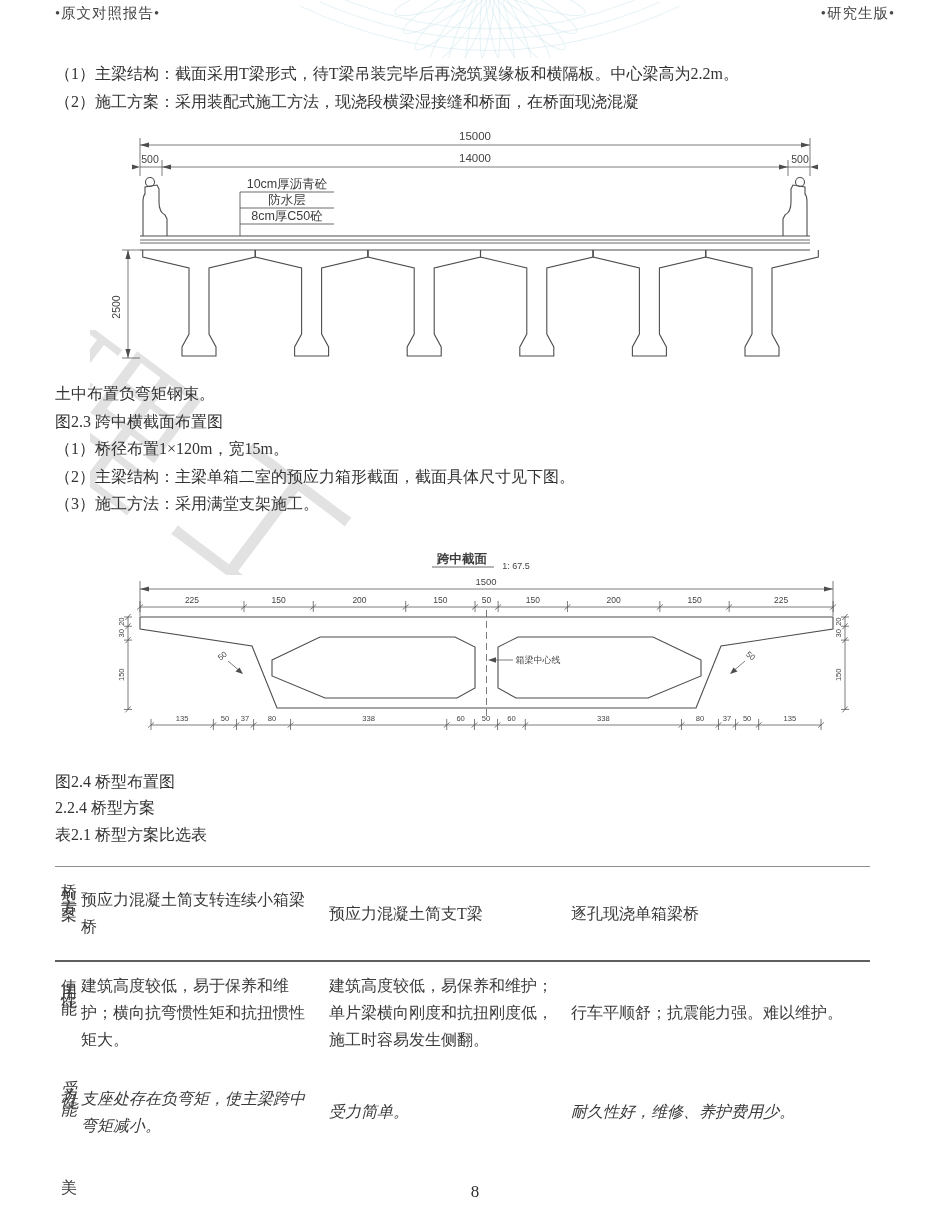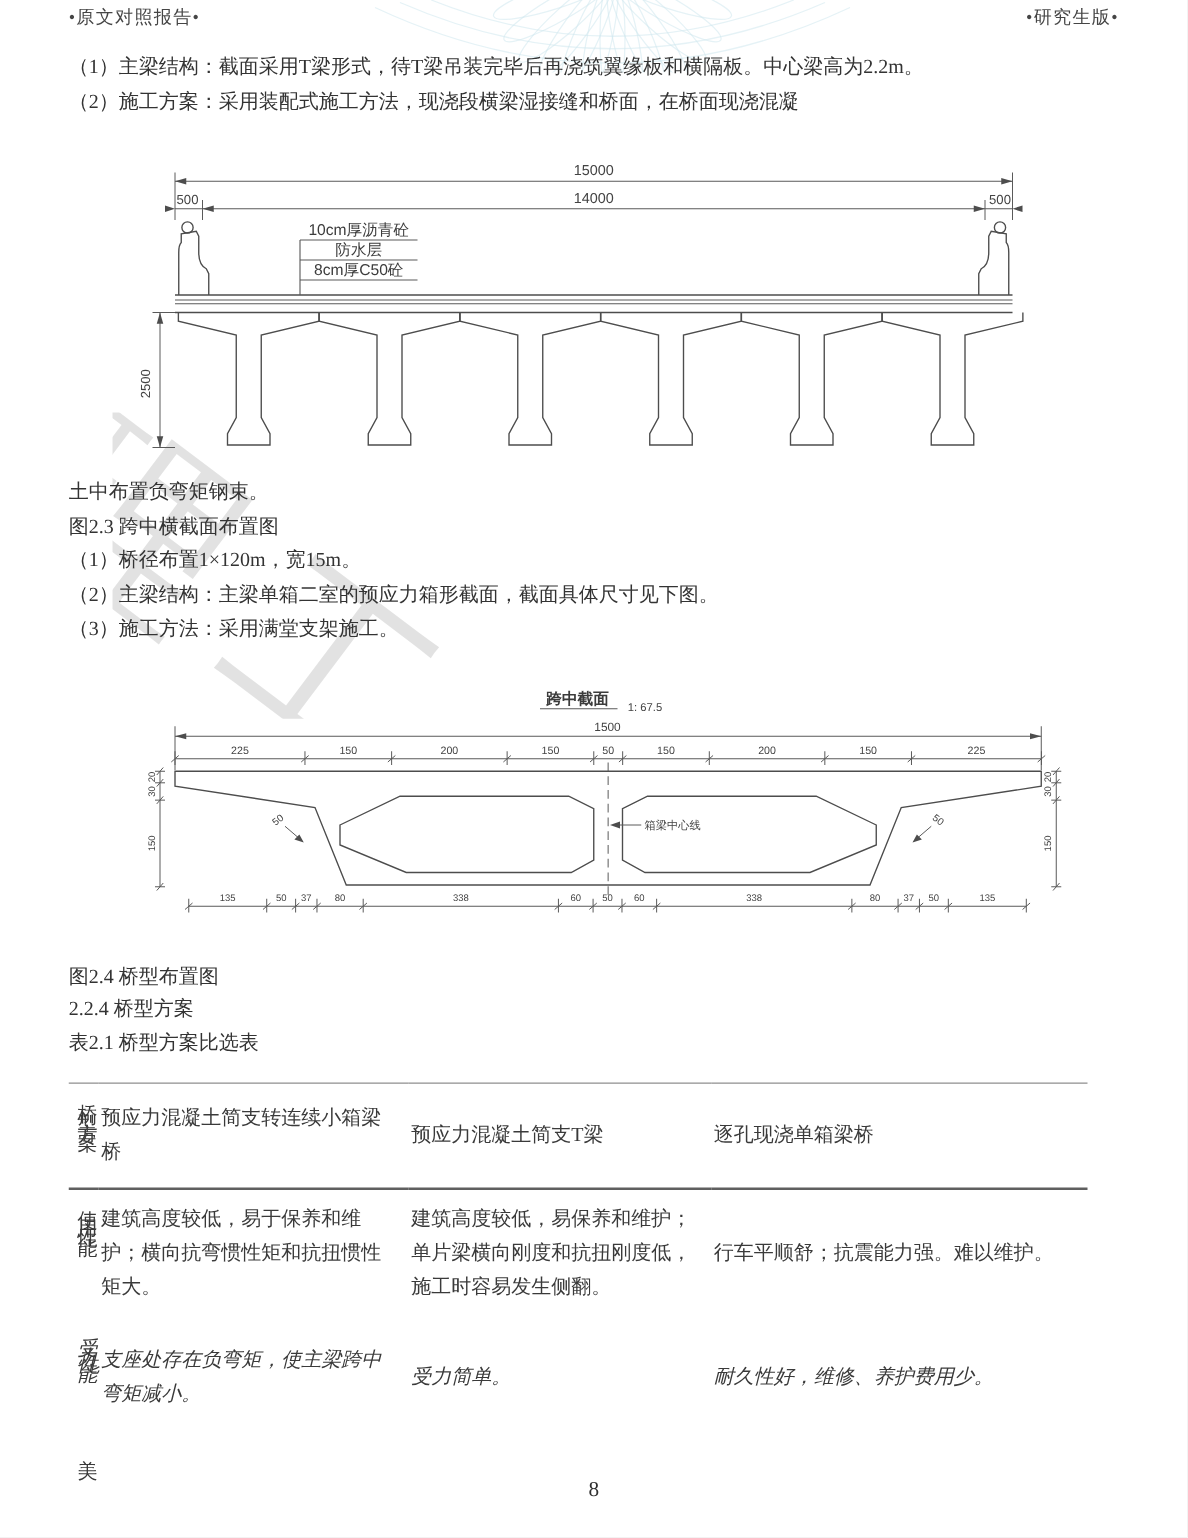--- a/index.html
+++ b/index.html
@@ -6,37 +6,37 @@
   .page{position:relative;width:950px;height:1230px;background:#ffffff;overflow:hidden;
         font-family:"Liberation Serif","DejaVu Serif",serif;color:#333;}
   .hdr{position:absolute;top:4px;font-size:14.5px;color:#454545;letter-spacing:1px;}
   .hdr-l{left:55px;} .hdr-r{right:55px;}
   .deco{position:absolute;left:290px;top:0;pointer-events:none;}
   .deco-p{fill:none;stroke:#cfe8ee;stroke-width:1;opacity:.55;}
   .wm-clip{position:absolute;left:90px;top:330px;width:580px;height:245px;overflow:hidden;pointer-events:none;z-index:0;}
   .wm{position:absolute;left:20px;top:-40px;font-size:155px;color:#c6c6c6;opacity:.5;
       transform:rotate(37deg);transform-origin:0 0;letter-spacing:38px;white-space:nowrap;}
   .para{position:absolute;left:55px;width:850px;font-size:16px;line-height:27.6px;z-index:1;}
-  .p-top{top:40px;} .p-mid{top:380px;} .p-bot{top:769px;line-height:26.3px;}
+  .p-top{top:60px;} .p-mid{top:380px;} .p-bot{top:769px;line-height:26.3px;}
   svg{position:absolute;z-index:1;}
   #diagram1{left:108px;top:116px;} #diagram2{left:118px;top:548px;}
   .ol{fill:none;stroke:#4d4d4d;stroke-width:1.1;}
   .thin{fill:none;stroke:#5a5a5a;stroke-width:.9;}
   .dl{stroke:#5a5a5a;stroke-width:.8;fill:none;}
   .ar{fill:#4d4d4d;stroke:none;}
   .dt{fill:#444;font-family:"Liberation Sans","DejaVu Sans",sans-serif;text-anchor:middle;}
   .lab-t{fill:#3c3c3c;font-family:"Liberation Sans","DejaVu Sans",sans-serif;text-anchor:middle;}
   .cl{stroke:#5a5a5a;stroke-width:.8;stroke-dasharray:7 4;fill:none;}
   table.cmp{position:absolute;left:55px;top:866px;width:815px;border-collapse:collapse;
             font-size:16px;z-index:1;border-top:1px solid #8f8f8f;color:#3a3a3a;}
   table.cmp td{vertical-align:middle;padding:4px 16px 4px 2px;line-height:27px;}
   table.cmp td.lab{writing-mode:vertical-rl;text-orientation:upright;letter-spacing:7px;
             vertical-align:top;padding:4px 0 0 0;width:20px;line-height:20px;}
   tr.r-head td{border-bottom:2px solid #5f5f5f;}
-  tr.r-head{height:84px;} tr.r2{height:102px;} tr.r3{height:98px;font-style:italic;} tr.r4{height:90px;}
+  tr.r-head{height:94px;} tr.r2{height:102px;} tr.r3{height:98px;font-style:italic;} tr.r4{height:90px;}
   .pageno{position:absolute;top:1182px;left:0;width:100%;text-align:center;font-size:17px;color:#2f2f2f;z-index:1;}
 </style>
 </head>
 <body>
 
 <div class="page">
 
   <svg class="deco" width="400" height="58" viewBox="0 0 400 58">
     <g id="deco-g">
         <ellipse class="deco-p" cx="200" cy="30" rx="10" ry="52" transform="rotate(-84 200 -18)"></ellipse>

